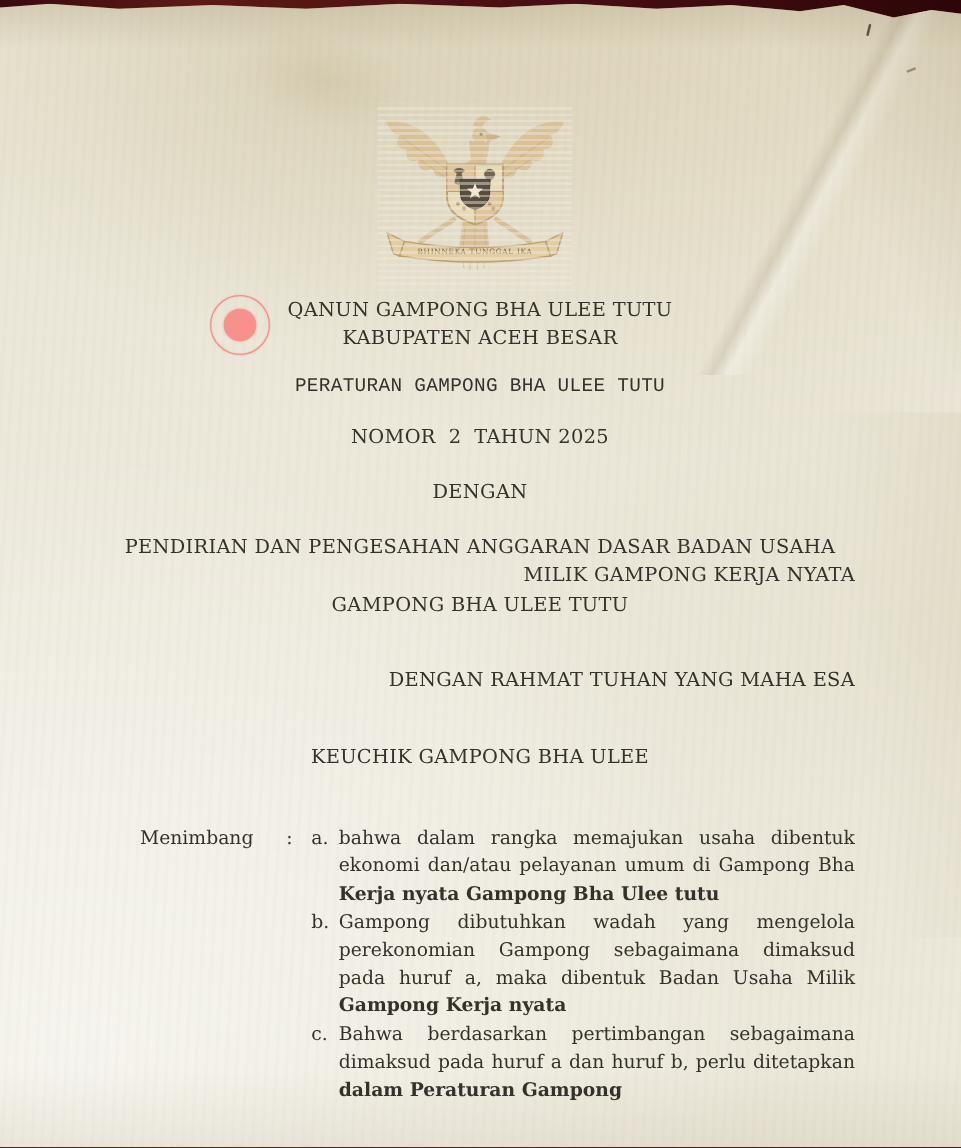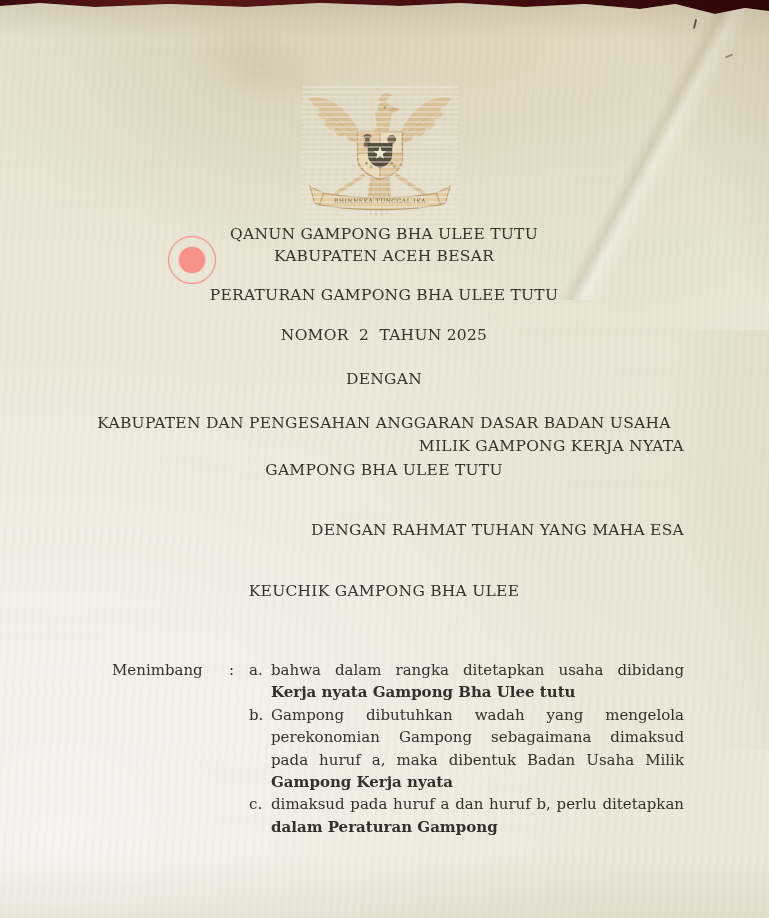--- a/index.html
+++ b/index.html
@@ -72,28 +72,28 @@
     box-shadow:0 0 1.5px rgba(243,126,123,0.45), inset 0 0 1.5px rgba(243,126,123,0.45);
     display:flex; align-items:center; justify-content:center;
   }
   .red-dot {
     width:26px; height:26px; border-radius:50%;
     background:#f7918b; box-shadow:0 0 2px rgba(247,145,139,0.8);
   }
 
   
   .hstack {
-    position:absolute; left:84px; top:226px; width:600px;
+    position:absolute; left:84px; top:240px; width:600px;
     text-align:center; font-size:15.5px; letter-spacing:0.25px; color:#35322b;
   }
   .hstack p { margin:0; line-height:17px; white-space:pre-wrap; }
   .gap5  { margin-top:5px  !important; }
   .gap6  { margin-top:6px  !important;text-align:right; }
   .gap7  { margin-top:7px  !important; }
-  .gap22 { margin-top:22px !important; }
+  .gap22 { margin-top:22px !important;font-family:Liberation Mono, monospace; }
   .gap23 { margin-top:23px !important; }
   .gap27 { margin-top:27px !important; }
   .gap43 { margin-top:43px !important;text-align:right; }
   .gap44 { margin-top:44px !important; }
 
   
   .menimbang {
     position:absolute; top:659px; left:112px; width:572px;
     display:flex; font-size:15px; line-height:22.4px; color:#34312a;
   }
@@ -192,53 +192,55 @@
   <div class="red-ring">
     <div class="red-dot"></div>
   </div>
 
   <div class="hstack">
     <p>QANUN GAMPONG BHA ULEE TUTU</p>
     <p class="gap5">KABUPATEN ACEH BESAR</p>
     <p class="gap22">PERATURAN GAMPONG BHA ULEE TUTU</p>
     <p class="gap23">NOMOR  2  TAHUN 2025</p>
     <p class="gap27">DENGAN</p>
-    <p class="gap27">KABUPATEN DAN PENGESAHAN ANGGARAN DASAR BADAN USAHA</p>
+    <p class="gap27">PENDIRIAN DAN PENGESAHAN ANGGARAN DASAR BADAN USAHA</p>
     <p class="gap6">MILIK GAMPONG KERJA NYATA</p>
     <p class="gap7">GAMPONG BHA ULEE TUTU</p>
     <p class="gap43">DENGAN RAHMAT TUHAN YANG MAHA ESA</p>
     <p class="gap44">KEUCHIK GAMPONG BHA ULEE</p>
   </div>
 
   <div class="menimbang">
     <div class="m-label">Menimbang</div>
     <div class="m-colon">:</div>
     <div class="m-items">
 
       <div class="m-item">
         <div class="m-marker">a.</div>
         <div class="m-lines">
-          <div class="jline">bahwa dalam rangka ditetapkan usaha dibidang</div>
+          <div class="jline">bahwa dalam rangka memajukan usaha dibentuk</div>
+          <div class="jline">ekonomi dan/atau pelayanan umum di Gampong Bha</div>
           <div class="jline last">Kerja nyata Gampong Bha Ulee tutu</div>
         </div>
       </div>
 
       <div class="m-item">
         <div class="m-marker">b.</div>
         <div class="m-lines">
           <div class="jline">Gampong dibutuhkan wadah yang mengelola</div>
           <div class="jline">perekonomian Gampong sebagaimana dimaksud</div>
           <div class="jline">pada huruf a, maka dibentuk Badan Usaha Milik</div>
           <div class="jline last">Gampong Kerja nyata</div>
         </div>
       </div>
 
       <div class="m-item">
         <div class="m-marker">c.</div>
         <div class="m-lines">
+          <div class="jline">Bahwa berdasarkan pertimbangan sebagaimana</div>
           <div class="jline">dimaksud pada huruf a dan huruf b, perlu ditetapkan</div>
           <div class="jline last">dalam Peraturan Gampong</div>
         </div>
       </div>
 
     </div>
   </div>
 </div>
 
 </body></html>

